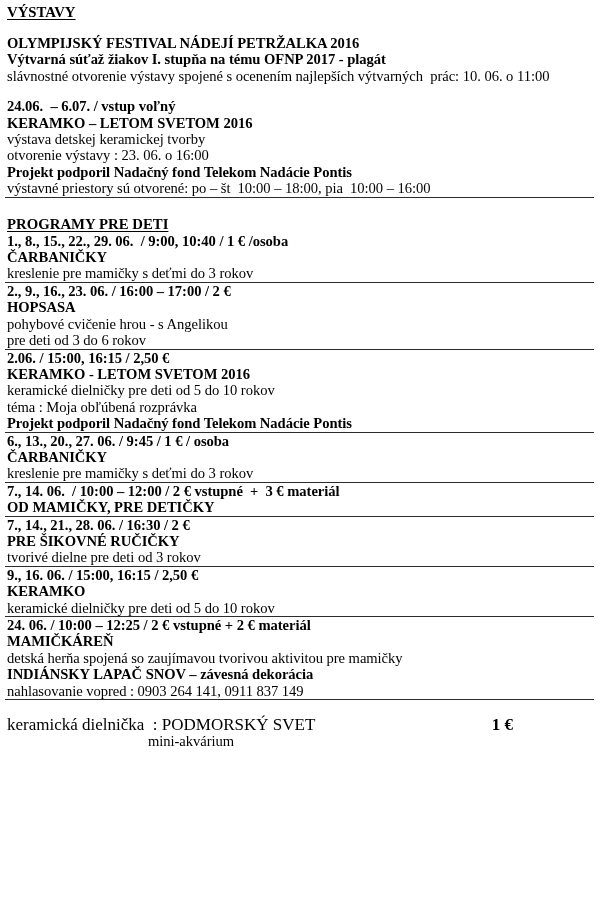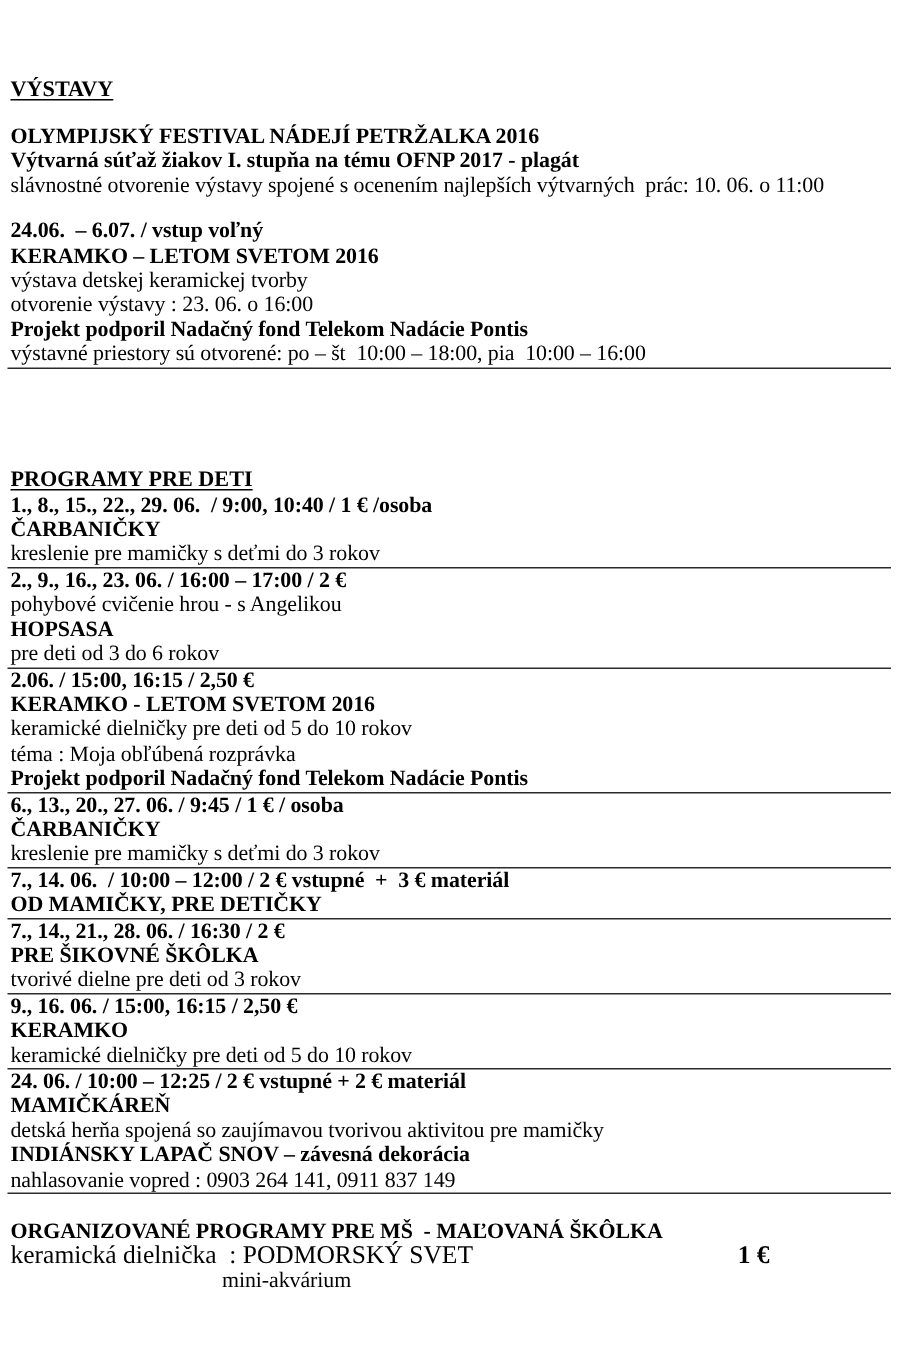--- a/index.html
+++ b/index.html
@@ -38,21 +38,20 @@
     font-weight: bold;
     font-size: 14.8px;
     line-height: 17px;
     text-decoration: underline;
     text-underline-offset: 1.5px;
     display: inline-block;
     white-space: pre;
   }
   .section-head-wrap {
     line-height: 17px;
-    margin-top: 48px;
   }
   .rule {
     border: 0;
     border-top: 1.3px solid #2b2b2b;
     margin: 0;
     width: 589px;
     margin-left: 5px;
   }
   .gap-md { height: 14px; }
   .gap-lg { height: 17px; }
@@ -110,22 +109,22 @@
     <div>
       <div class="line bold">1., 8., 15., 22., 29. 06.  / 9:00, 10:40 / 1 € /osoba</div>
       <div class="line bold">ČARBANIČKY</div>
       <div class="line">kreslenie pre mamičky s deťmi do 3 rokov</div>
     </div>
   </div>
   <hr class="rule">
 
   <div class="block">
     <div class="line bold">2., 9., 16., 23. 06. / 16:00 – 17:00 / 2 €</div>
+    <div class="line bold">HOPSASA</div>
     <div class="line">pohybové cvičenie hrou - s Angelikou</div>
-    <div class="line bold">HOPSASA</div>
     <div class="line">pre deti od 3 do 6 rokov</div>
   </div>
   <hr class="rule">
 
   <div class="block">
     <div class="line bold">2.06. / 15:00, 16:15 / 2,50 €</div>
     <div class="line bold">KERAMKO - LETOM SVETOM 2016</div>
     <div class="line">keramické dielničky pre deti od 5 do 10 rokov</div>
     <div class="line">téma : Moja obľúbená rozprávka</div>
     <div class="line bold">Projekt podporil Nadačný fond Telekom Nadácie Pontis</div>
@@ -140,21 +139,21 @@
   <hr class="rule">
 
   <div class="block">
     <div class="line bold">7., 14. 06.  / 10:00 – 12:00 / 2 € vstupné  +  3 € materiál</div>
     <div class="line bold">OD MAMIČKY, PRE DETIČKY</div>
   </div>
   <hr class="rule">
 
   <div class="block">
     <div class="line bold">7., 14., 21., 28. 06. / 16:30 / 2 €</div>
-    <div class="line bold">PRE ŠIKOVNÉ ŠKÔLKA</div>
+    <div class="line bold">PRE ŠIKOVNÉ RUČIČKY</div>
     <div class="line">tvorivé dielne pre deti od 3 rokov</div>
   </div>
   <hr class="rule">
 
   <div class="block">
     <div class="line bold">9., 16. 06. / 15:00, 16:15 / 2,50 €</div>
     <div class="line bold">KERAMKO</div>
     <div class="line">keramické dielničky pre deti od 5 do 10 rokov</div>
   </div>
   <hr class="rule">
@@ -163,21 +162,20 @@
     <div class="line bold">24. 06. / 10:00 – 12:25 / 2 € vstupné + 2 € materiál</div>
     <div class="line bold">MAMIČKÁREŇ</div>
     <div class="line">detská herňa spojená so zaujímavou tvorivou aktivitou pre mamičky</div>
     <div class="line bold">INDIÁNSKY LAPAČ SNOV – závesná dekorácia</div>
     <div class="line">nahlasovanie vopred : 0903 264 141, 0911 837 149</div>
   </div>
   <hr class="rule">
 
   <div class="block">
     <div class="gap-lg"></div>
-    <div class="line bold">ORGANIZOVANÉ PROGRAMY PRE MŠ  - MAĽOVANÁ ŠKÔLKA</div>
     <div class="priced-row">
       <span class="label">keramická dielnička  : PODMORSKÝ SVET</span>
       <span class="spacer"></span>
       <span class="price">1 €</span>
     </div>
     <div class="line indent-akv">mini-akvárium</div>
   </div>
 
 </div>
 

